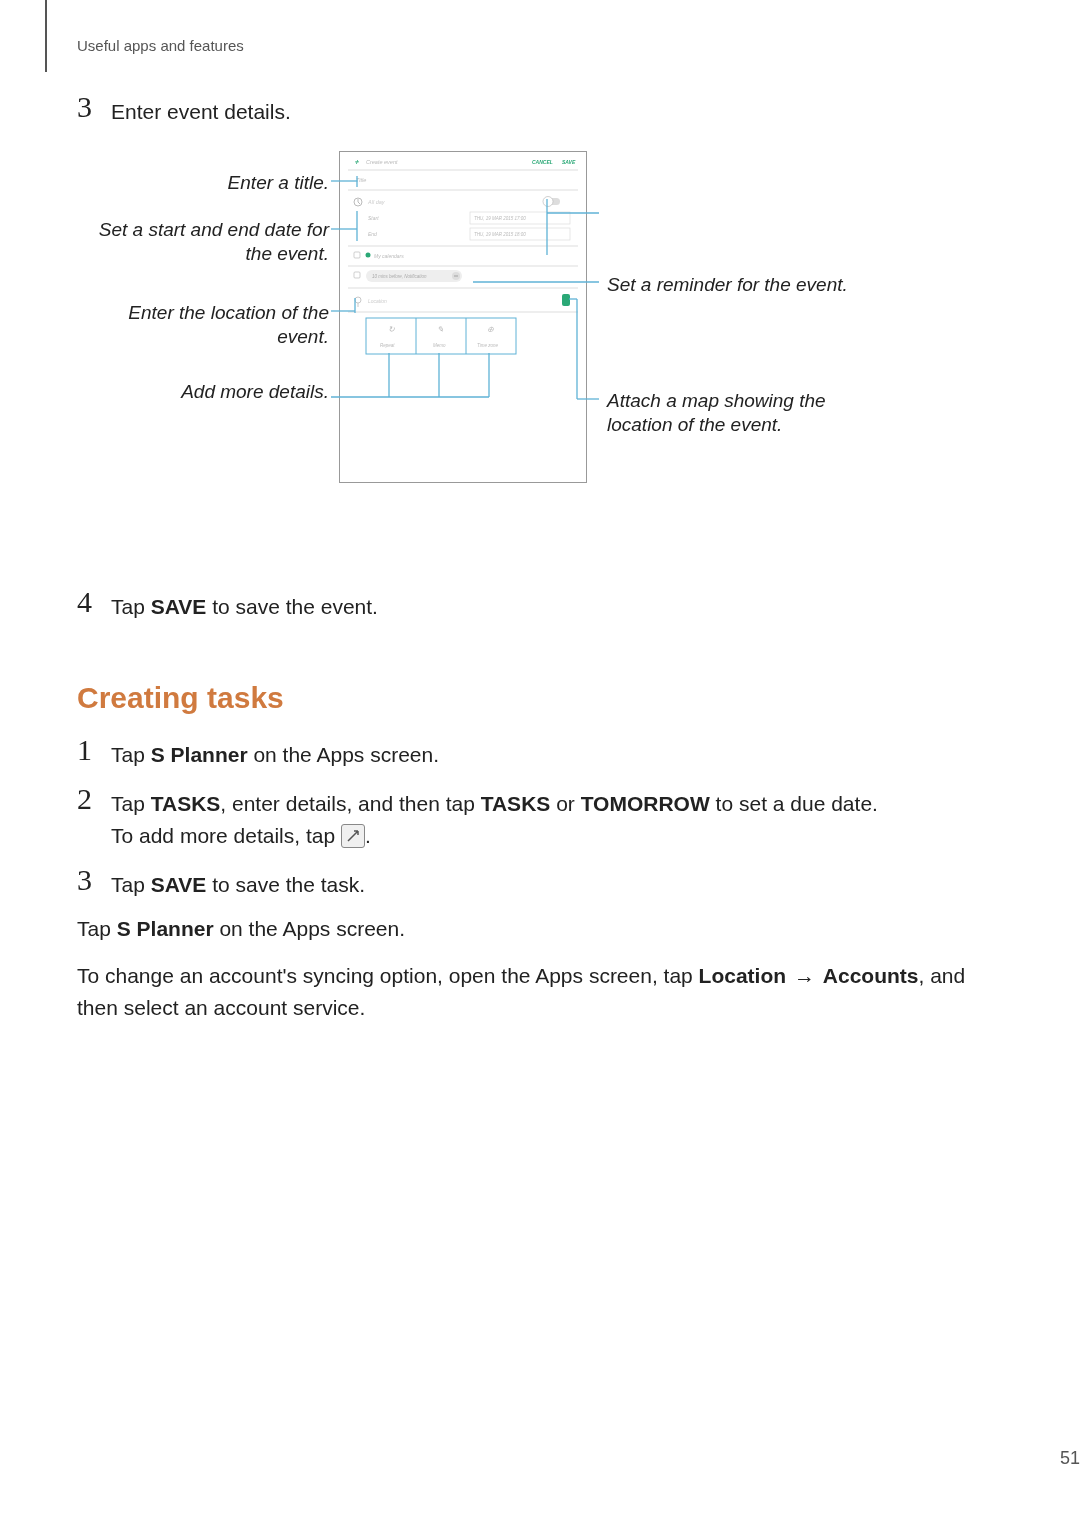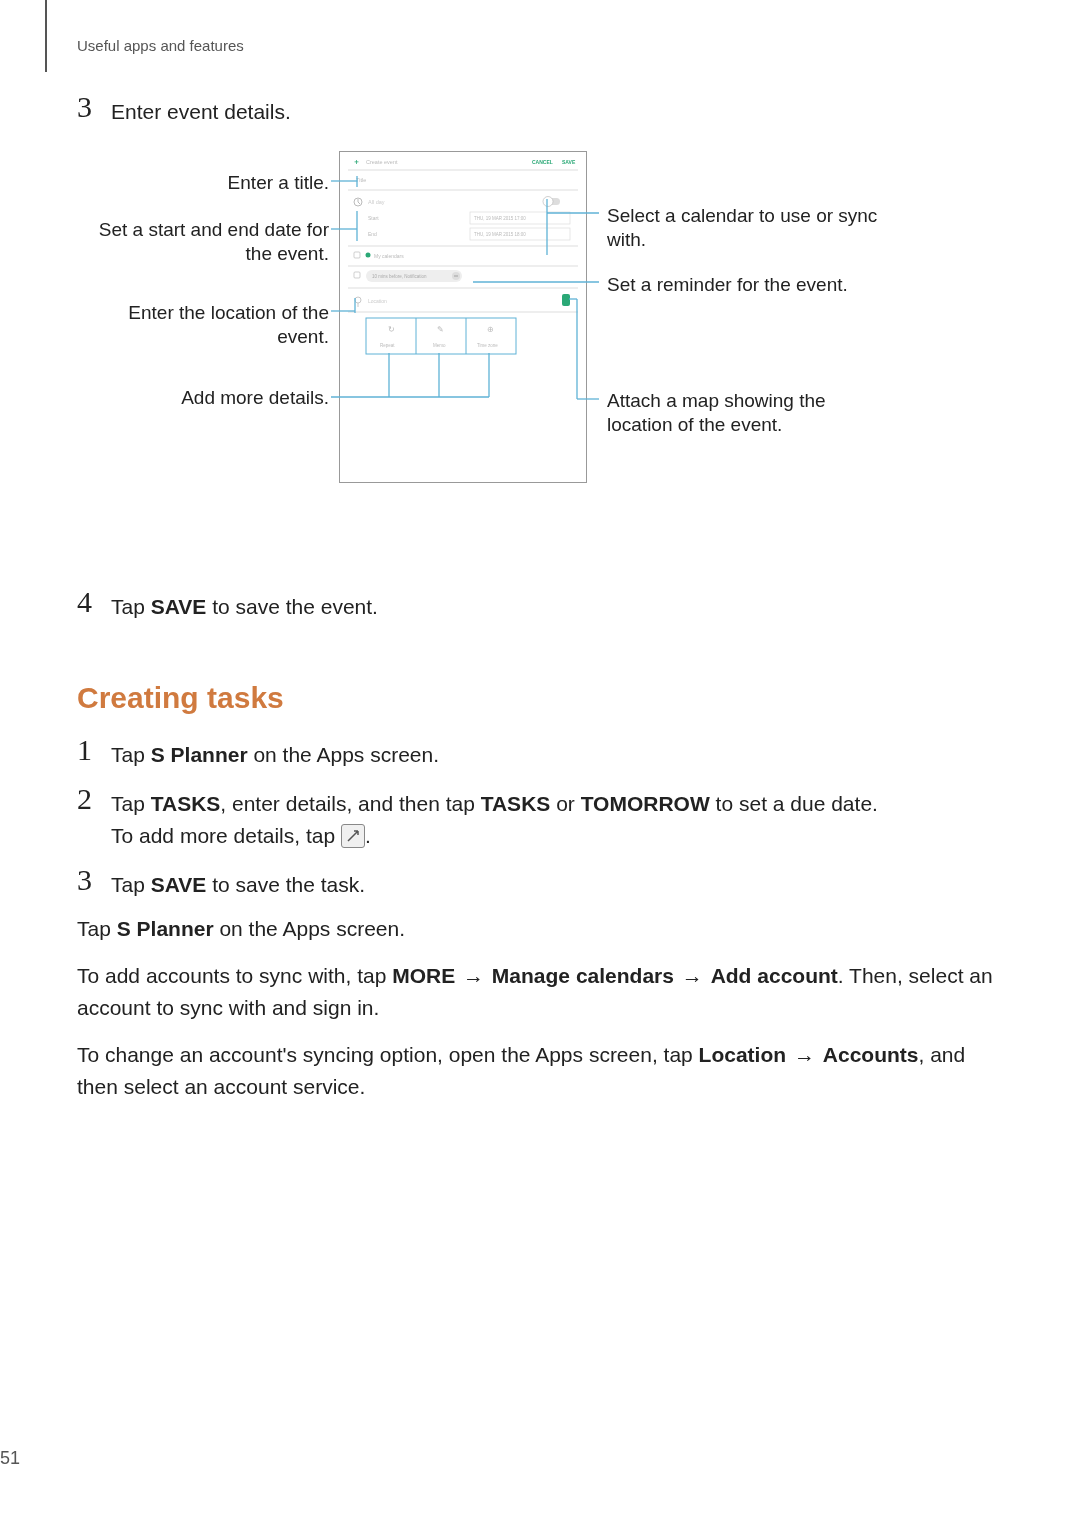--- a/index.html
+++ b/index.html
@@ -54,20 +54,21 @@
   .step-text {
     font-size: 21px;
     color: #222;
     line-height: 1.55;
     padding-top: 4px;
   }
   .diagram-area {
     position: relative;
     height: 420px;
     margin-bottom: 16px;
+    font-style: italic;
   }
   .phone-box {
     position: absolute;
     left: 262px;
     top: 0;
     width: 246px;
     height: 330px;
     border: 1px solid #999;
     background: #fff;
   }
@@ -113,21 +114,21 @@
   }
   .inline-icon svg {
     position: absolute;
     left: 3px;
     top: 3px;
   }
   .page-number {
     position: absolute;
     bottom: 58px;
     width: 1080px;
-    text-align: left;
+    text-align: right;
     font-size: 18px;
     color: #555;
   }
 </style>
 </head>
 <body>
 
 <div class="bar-left"></div>
 <div class="header-breadcrumb">Useful apps and features</div>
 
@@ -136,23 +137,22 @@
   <div class="step-row" style="margin-bottom:22px;">
     <div class="step-num">3</div>
     <div class="step-text">Enter event details.</div>
   </div>
 
   <div class="diagram-area">
 
     <div class="callout left" style="left:0; top:20px; width:252px;">Enter a title.</div>
     <div class="callout left" style="left:0; top:67px; width:252px;">Set a start and end date for the event.</div>
     <div class="callout left" style="left:0; top:150px; width:252px;">Enter the location of the event.</div>
-    <div class="callout left" style="left:0; top:235px; width:252px;">Add more details.</div>
-
-    <div class="callout right" style="left:530px; top:53px; width:290px;">Select a calendar to use or sync with.</div>
+    <div class="callout left" style="left:0; top:229px; width:252px;">Add more details.</div>
+
     <div class="callout right" style="left:530px; top:238px; width:260px;">Attach a map showing the location of the event.</div>
     <div class="callout right" style="left:530px; top:122px; width:290px;">Set a reminder for the event.</div>
 
     <div class="phone-box">
       <svg width="246" height="330">
 
         <text x="13" y="12" font-size="7" fill="#2aa876" font-weight="bold">＋</text>
         <text x="26" y="12" font-size="5.5" fill="#bbb">Create event</text>
         <text x="192" y="12" font-size="5" fill="#2aa876" font-weight="bold">CANCEL</text>
         <text x="222" y="12" font-size="5" fill="#2aa876" font-weight="bold">SAVE</text>
@@ -271,23 +271,20 @@
     <div class="step-text">
       <span>Tap </span><b>SAVE</b><span> to save the task.</span>
     </div>
   </div>
 
 
   <p class="para">
     <span>Tap </span><b>S Planner</b><span> on the Apps screen.</span>
   </p>
 
-  <p class="para">
-    <span>To add accounts to sync with, tap </span><b>MORE</b><span class="arrow-glyph"> → </span><b>Manage calendars</b><span class="arrow-glyph"> → </span><b>Add account</b><span>. Then, select an account to sync with and sign in.</span>
-  </p>
 
   <p class="para">
     <span>To change an account's syncing option, open the Apps screen, tap </span><b>Location</b><span class="arrow-glyph"> → </span><b>Accounts</b><span>, and then select an account service.</span>
   </p>
 
 </div>
 
 <div class="page-number">51</div>
 
 </body></html>

